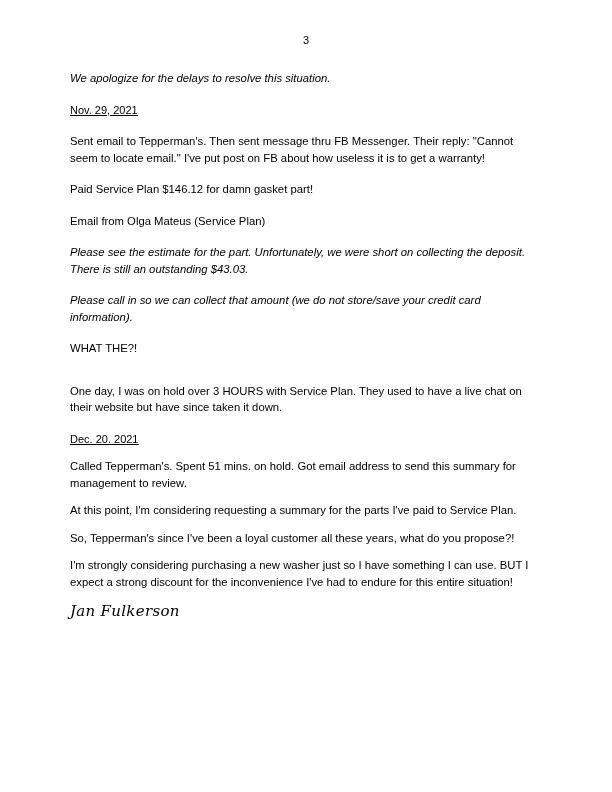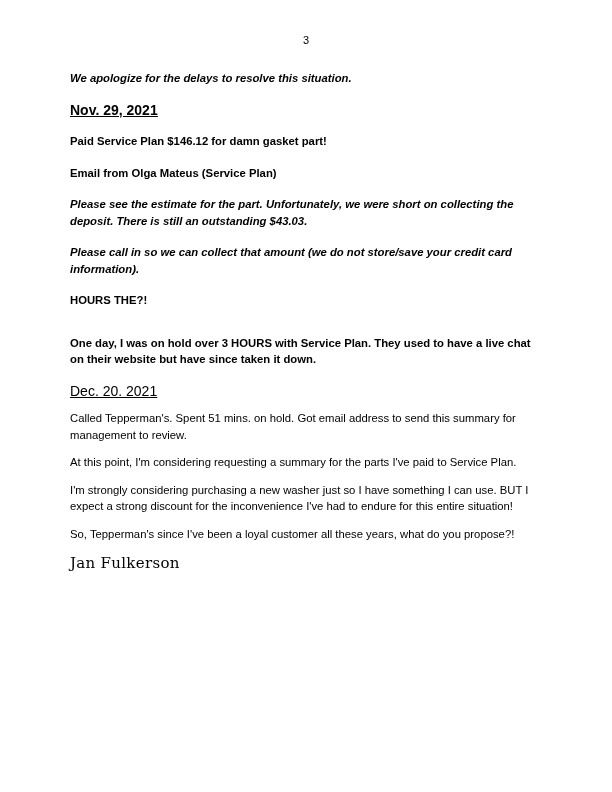--- a/index.html
+++ b/index.html
@@ -37,80 +37,81 @@
     top: 70px;
     width: 472px;
   }
   p {
     margin: 0 0 0 0;
     font-size: 11.3px;
     line-height: 16.5px;
   }
   .block {
     margin-bottom: 15px;
-    font-weight: bold;
   }
   .block-tight {
     margin-bottom: 11px;
   }
   .italic {
     font-style: italic;
   }
   .underline-head {
     text-decoration: underline;
-    font-size: 14px;
+    font-size: 11px;
     line-height: 16.5px;
   }
   .signature {
     font-family: "DejaVu Serif", serif;
+    font-style: italic;
     font-size: 15px;
     line-height: 20px;
     letter-spacing: 0.3px;
     margin-bottom: 29px;
   }
   .gap-md { height: 11px; }
 </style>
 </head>
 <body>
 
 <div class="page">
 
   <div class="page-number">3</div>
 
   <div class="body-area">
 
     <p class="italic block">We apologize for the delays to resolve this situation.</p>
 
     <p class="underline-head block"><span class="underline-head">Nov. 29, 2021</span></p>
 
+    <p class="block">Sent email to Tepperman's.  Then sent message thru FB Messenger.  Their reply:  "Cannot seem to locate email."  I've put post on FB about how useless it is to get a warranty!</p>
 
     <p class="block">Paid Service Plan $146.12 for damn gasket part!</p>
 
 
     <p class="block">Email from Olga Mateus (Service Plan)</p>
 
     <p class="italic block">Please see the estimate for the part. Unfortunately, we were short on collecting the deposit. There is still an outstanding $43.03.</p>
 
     <p class="italic block">Please call in so we can collect that amount (we do not store/save your credit card information).</p>
 
 
-    <p class="block">HOURS THE?!</p>
+    <p class="block">WHAT THE?!</p>
 
     <div class="gap-md"></div>
 
 
     <p class="block">One day, I was on hold over 3 HOURS with Service Plan.  They used to have a live chat on their website but have since taken it down.</p>
 
     <p class="underline-head block-tight"><span class="underline-head">Dec. 20. 2021</span></p>
 
     <p class="block-tight">Called Tepperman's.  Spent 51 mins. on hold.  Got email address to send this summary for management to review.</p>
 
     <p class="block-tight">At this point, I'm considering requesting a summary for the parts I've paid to Service Plan.</p>
 
+    <p class="block-tight">So, Tepperman's since I've been a loyal customer all these years, what do you propose?!</p>
+
     <p class="block-tight">I'm strongly considering purchasing a new washer just so I have something I can use.  BUT I expect a strong discount for the inconvenience I've had to endure for this entire situation!</p>
-
-    <p class="block-tight">So, Tepperman's since I've been a loyal customer all these years, what do you propose?!</p>
 
 
     <div class="signature">Jan Fulkerson</div>
 
   </div>
 </div>
 
 </body></html>

